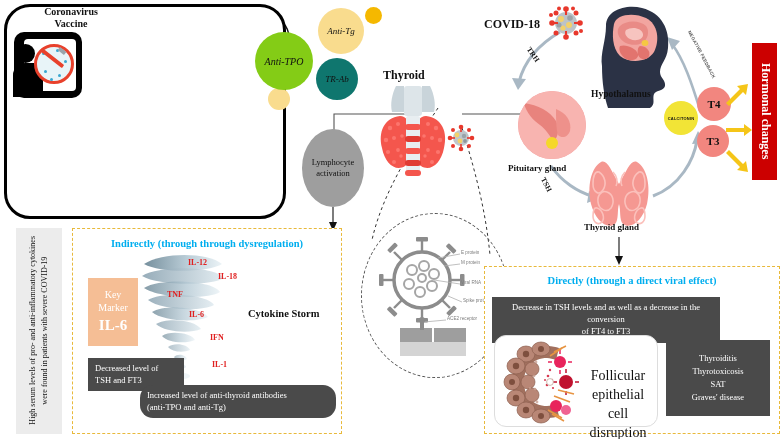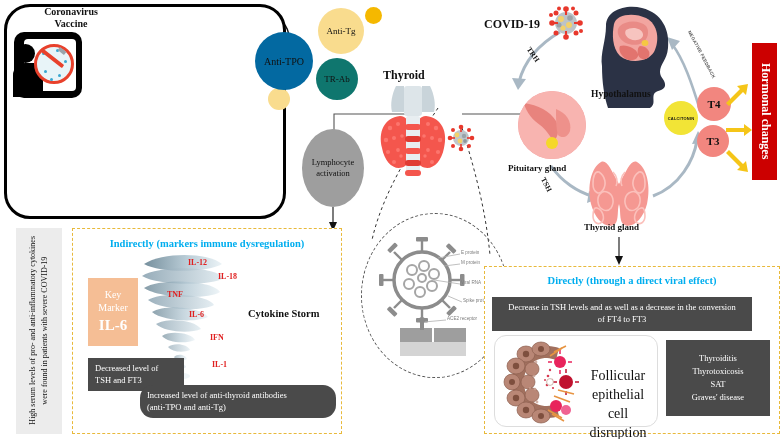--- a/index.html
+++ b/index.html
@@ -101,22 +101,22 @@
 
   .ab-circle{ position:absolute; width:28px; height:28px; border-radius:50%;
     display:flex;align-items:center;justify-content:center;}
   .ab-y{ color:#fff; font-size:17px; font-weight:300; line-height:1; font-family:"DejaVu Sans",sans-serif;}
 
   .txt-production{ left:44px; top:186px; width:200px; text-align:center;
     font-size:9px; color:#111; line-height:1.3;}
 
   
   .bub{ position:absolute; border-radius:50%; display:flex;align-items:center;justify-content:center;
-    font-size:9px; color:#111; font-weight:normal;}
-  .bub-antitpo{ left:255px; top:32px; width:58px; height:58px; background:#0369a1; font-size:10px; z-index:7;}
+    font-size:9px; color:#111; font-weight:normal;font-style:italic;}
+  .bub-antitpo{ left:255px; top:32px; width:58px; height:58px; background:#84cc16; font-size:10px; z-index:7;}
   .bub-antitg{ left:318px; top:8px; width:46px; height:46px; background:#F9DC8E; z-index:6;}
   .bub-trab{ left:316px; top:58px; width:42px; height:42px; background:#0f766e; z-index:6;}
   .bub-small1{ left:365px; top:7px; width:17px; height:17px; background:#F5B800; z-index:6;}
   .bub-small2{ left:268px; top:88px; width:22px; height:22px; background:#F9DC8E; z-index:6;}
 
   
   .lbl-thyroid{ left:383px; top:68px; font-size:12px; font-weight:bold; color:#111; }
   .thyroid-main{ left:374px; top:84px; width:78px; height:100px; }
 
   .lympho-ellipse{
@@ -201,21 +201,21 @@
   .box-increased{ left:140px; top:385px; width:196px;border-radius:13px; }
 
   
   .panel-direct{
     left:484px; top:266px; width:296px; height:168px;
     border:1.4px dashed #E8B93B; background:#fff;
   }
   .hdr-direct{ left:490px; top:275px; width:284px; text-align:center;
     font-size:10.5px; font-weight:bold; color:#00AEEF; }
   .box-tsh-decrease{
-    left:492px; top:297px; width:260px; background:#4A4A4A; color:#fff;
+    left:492px; top:297px; width:228px; background:#4A4A4A; color:#fff;
     font-size:8.5px; line-height:1.4; padding:5px 8px; text-align:center;
   }
   .white-card{
     left:494px; top:335px; width:164px; height:92px;
     background:#fff; border:1px solid #ddd; border-radius:12px;
   }
   .follicle-art{ left:504px; top:342px; width:84px; height:80px; }
   .lbl-follicular{ left:582px; top:367px; width:72px; font-size:14px; color:#111;
     line-height:1.35; text-align:center; }
   .box-diseases{
@@ -506,21 +506,21 @@
     <circle cx="48" cy="92" r="3" fill="#8C8C8C"></circle>
   </svg>
   <div class="abs" style="left:374px;top:228px;width:120px;height:130px;">
     <span class="anat-lbl" style="left:87px;top:22px;">E protein</span>
     <span class="anat-lbl" style="left:87px;top:32px;">M protein</span>
     <span class="anat-lbl" style="left:87px;top:52px;">Viral RNA</span>
     <span class="anat-lbl" style="left:89px;top:70px;">Spike protein</span>
     <span class="anat-lbl" style="left:73px;top:88px;">ACE2 receptor</span>
   </div>
 
-  <div class="abs lbl-covid19">COVID-19</div>
+  <div class="abs lbl-covid19">COVID-18</div>
 
   <svg class="abs virus-top" viewBox="0 0 36 36">
     <circle cx="18" cy="18" r="11" fill="#BCC3C8"></circle>
     <g fill="#F2D16B">
         <circle cx="13" cy="14" r="3"></circle>
         <circle cx="21" cy="20" r="3"></circle>
         <circle cx="15" cy="23" r="2.6"></circle>
       </g>
     <g fill="#9AA3A9">
         <circle cx="22" cy="13" r="2.8"></circle>
@@ -596,21 +596,21 @@
 
   <div class="abs red-banner">
     <span>Hormonal changes</span>
   </div>
 
   <div class="abs sidebar-note">
     <span>High serum levels  of pro- and anti-inflammatory cytokines  were found in patients with severe COVID-19</span>
   </div>
 
   <div class="abs panel-indirect"></div>
-  <div class="abs hdr-indirect">Indirectly (markers immune dysregulation)</div>
+  <div class="abs hdr-indirect">Indirectly (through through dysregulation)</div>
 
   <div class="abs box-keymarker">
     <div>Key</div>
     <div>Marker</div>
     <div class="big">IL-6</div>
   </div>
 
   <svg class="abs tornado" viewBox="0 0 100 135">
     <defs>
       <linearGradient id="tg" x1="0" y1="0" x2="1" y2="0">

